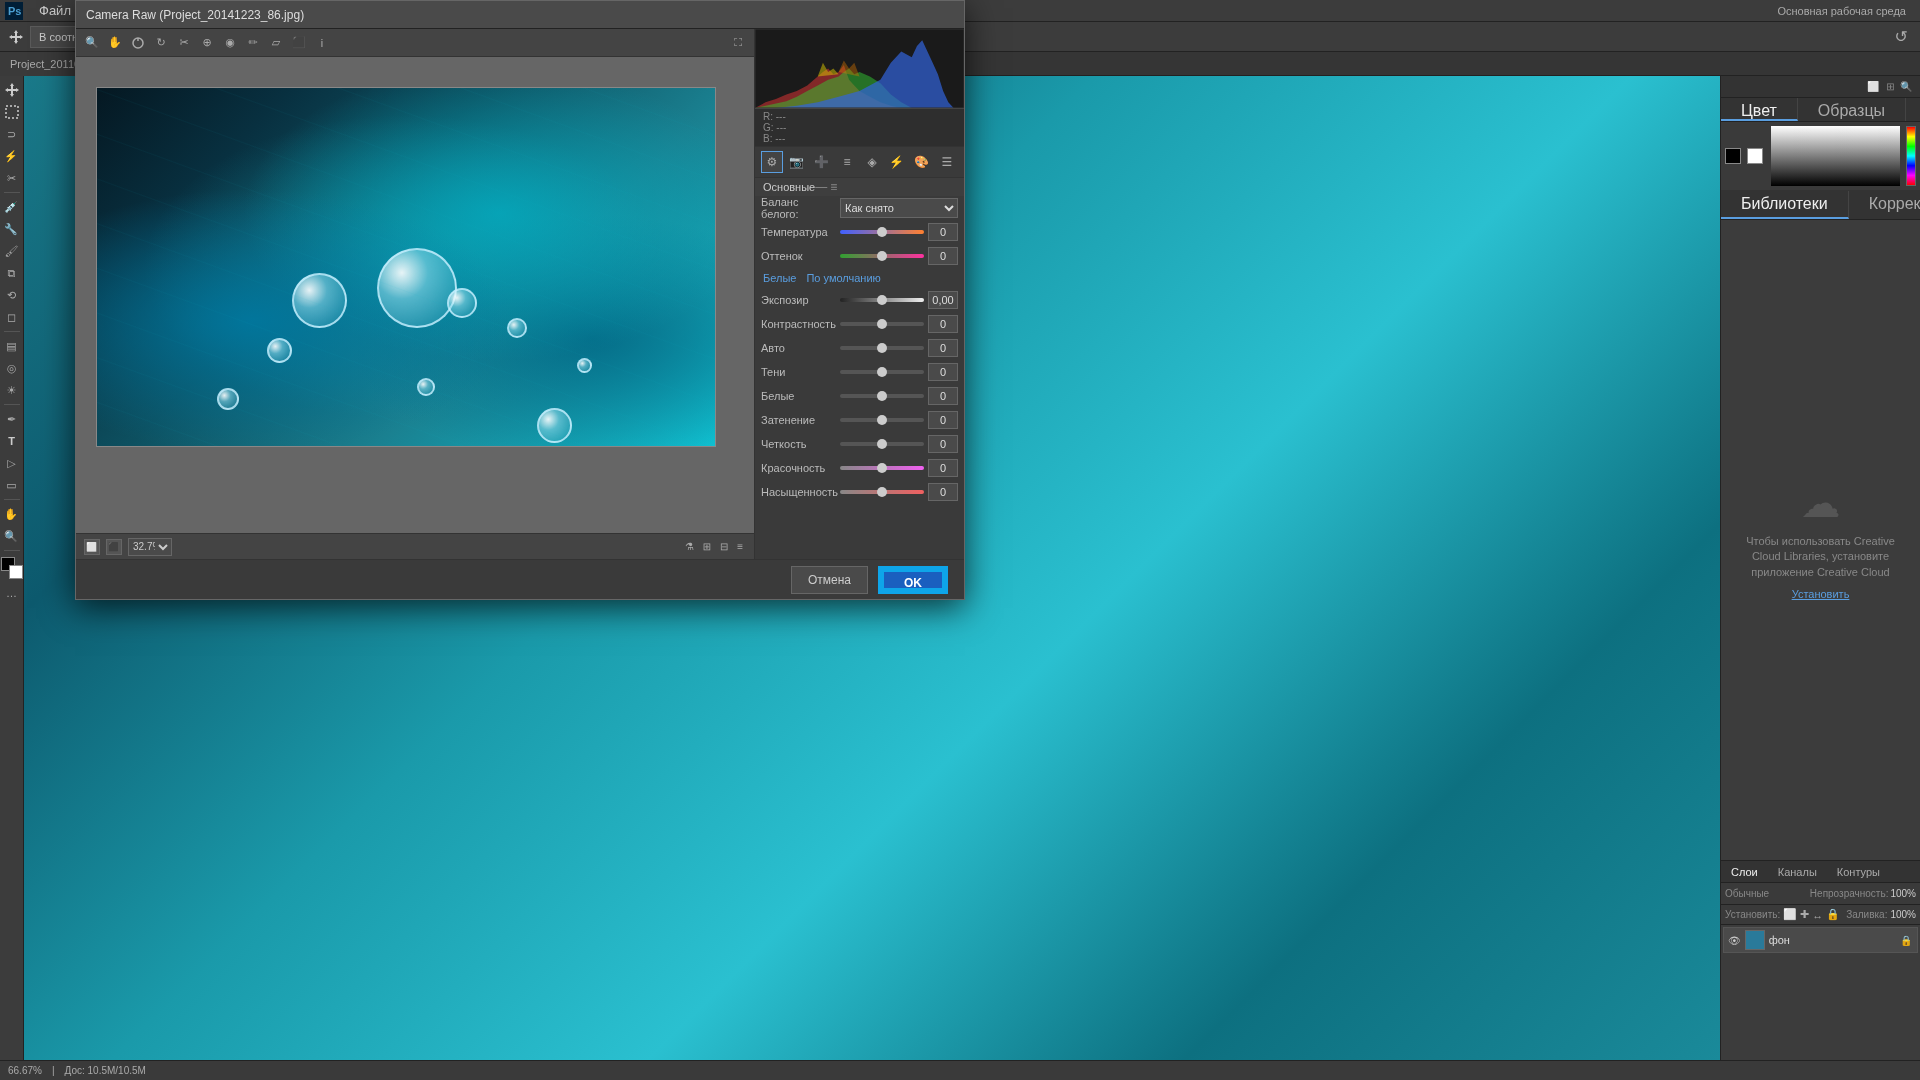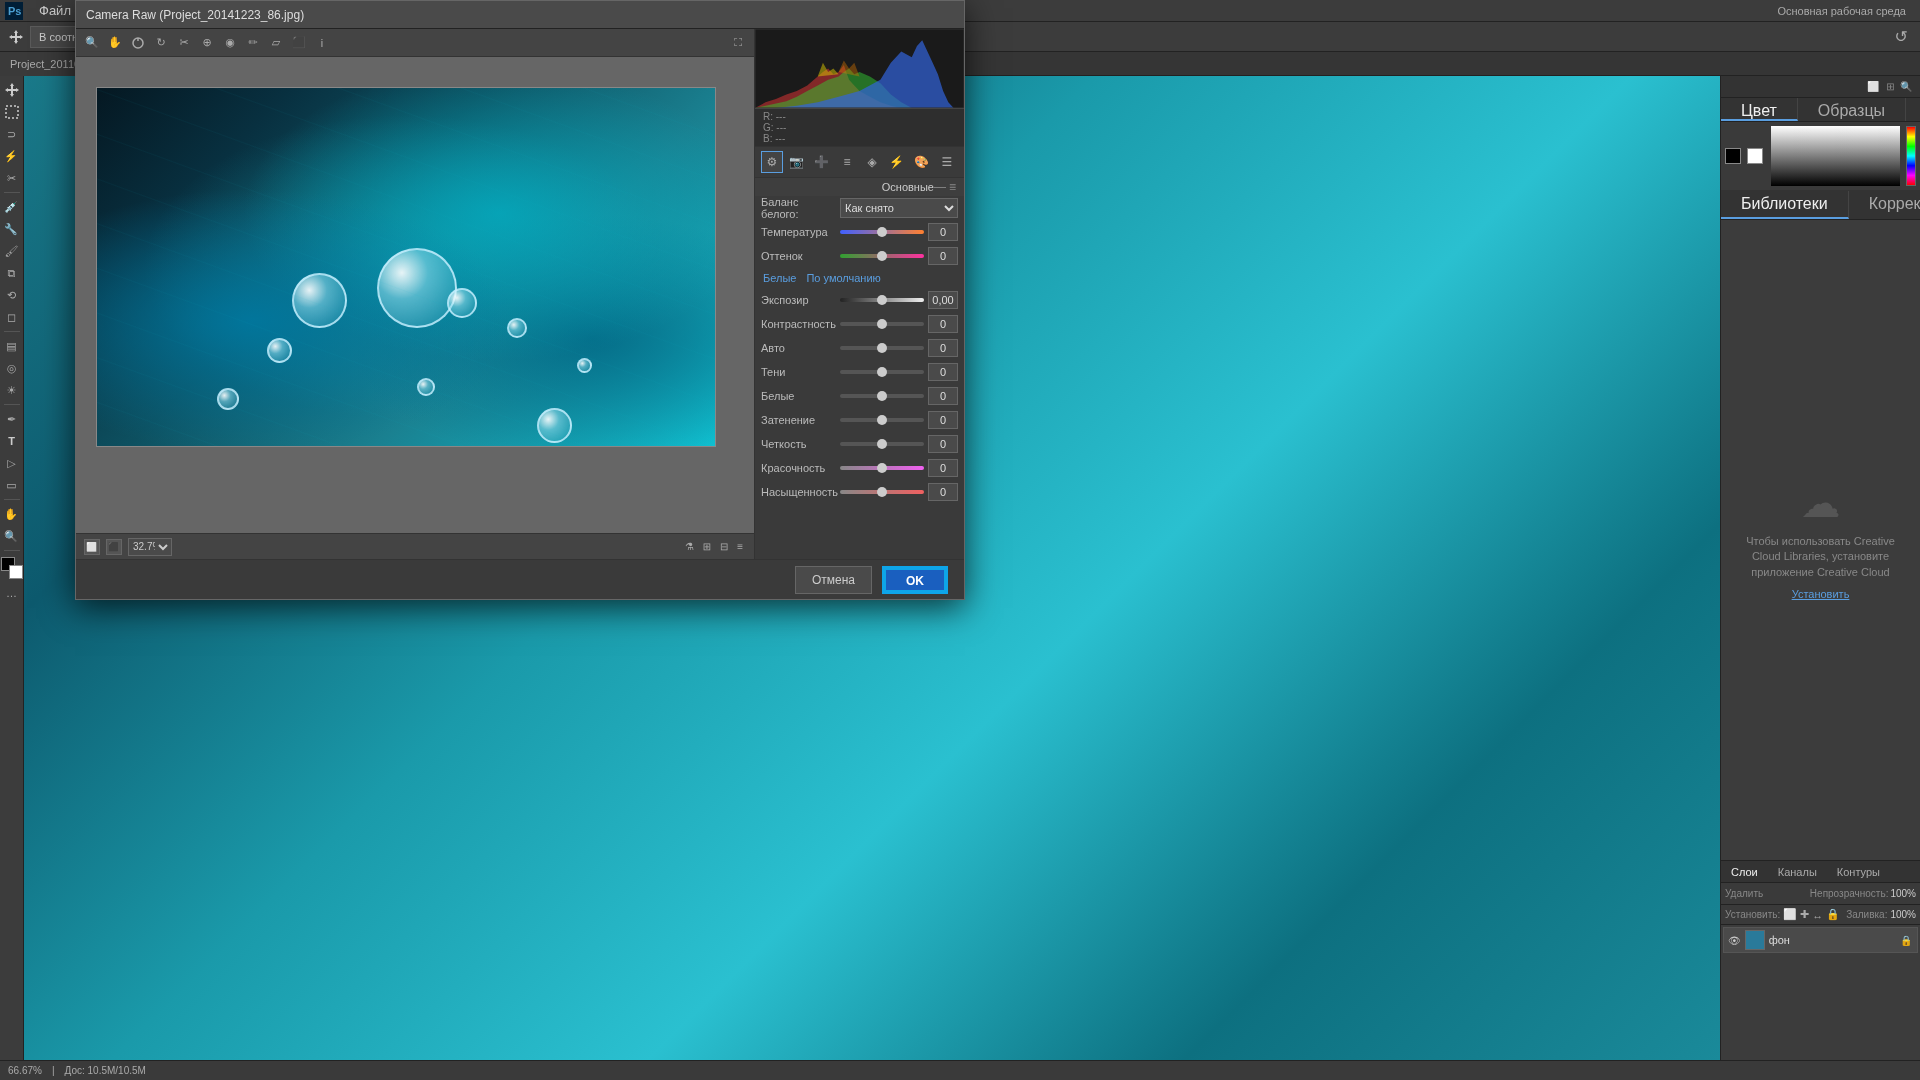--- a/index.html
+++ b/index.html
@@ -393,21 +393,21 @@
     .dt-btn {
       width: 22px; height: 22px;
       display: flex; align-items: center; justify-content: center;
       cursor: pointer; font-size: 12px; color: #aaa;
       border: 1px solid transparent;
     }
     .dt-btn.active { border-color: #5a9ee0; background: #444; }
     .panel-section-header {
       display: flex;
       align-items: center;
-      justify-content: flex-end;
+      justify-content: flex-start;
       padding: 2px 8px;
       font-size: 11px;
       color: #ccc;
       background: #3e3e3e;
     }
     .param-row {
       display: flex;
       align-items: center;
       padding: 2px 6px;
       height: 24px;
@@ -489,21 +489,21 @@
       background: #4a4a4a;
       border: 1px solid #666;
       color: #ccc;
       font-size: 12px;
       cursor: pointer;
       height: 28px;
     }
     .btn-ok {
       padding: 4px 20px;
       background: #1a5fbf;
-      border: 4px solid #0ea5e9;
+      border: 6px solid #0ea5e9;
       color: #fff;
       font-size: 12px;
       cursor: pointer;
       height: 28px;
       font-weight: bold;
     }
 
     
     .histogram-svg {
       width: 100%;
@@ -662,21 +662,21 @@
       <div class="cloud-install-link">Установить</div>
     </div>
 
     <div class="layers-panel">
       <div class="layers-header">
         <div class="layers-tab active">Слои</div>
         <div class="layers-tab">Каналы</div>
         <div class="layers-tab">Контуры</div>
       </div>
       <div class="layers-toolbar">
-        <span style="font-size:10px;color:#888;">Удалить</span>
+        <span style="font-size:10px;color:#888;">Обычные</span>
         <div style="flex:1"></div>
         <span style="font-size:10px;color:#888;">Непрозрачность:</span>
         <span style="font-size:10px;color:#ccc;">100%</span>
       </div>
       <div style="display:flex;align-items:center;padding:2px 4px;gap:3px;background:#3a3a3a;border-bottom:1px solid #222;height:20px;">
         <span style="font-size:10px;color:#888;">Установить:</span>
         <span style="font-size:11px;cursor:pointer;color:#aaa;">⬜</span>
         <span style="font-size:11px;cursor:pointer;color:#aaa;">✚</span>
         <span style="font-size:11px;cursor:pointer;color:#aaa;">↔</span>
         <span style="font-size:11px;cursor:pointer;color:#aaa;">🔒</span>

